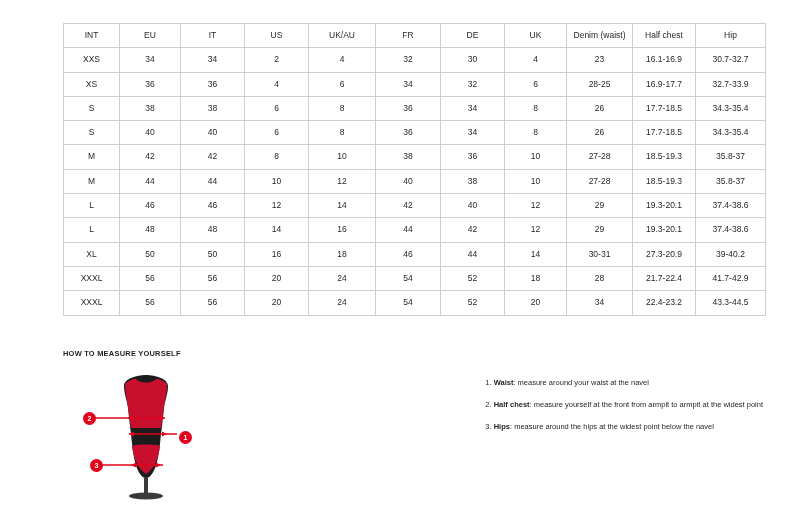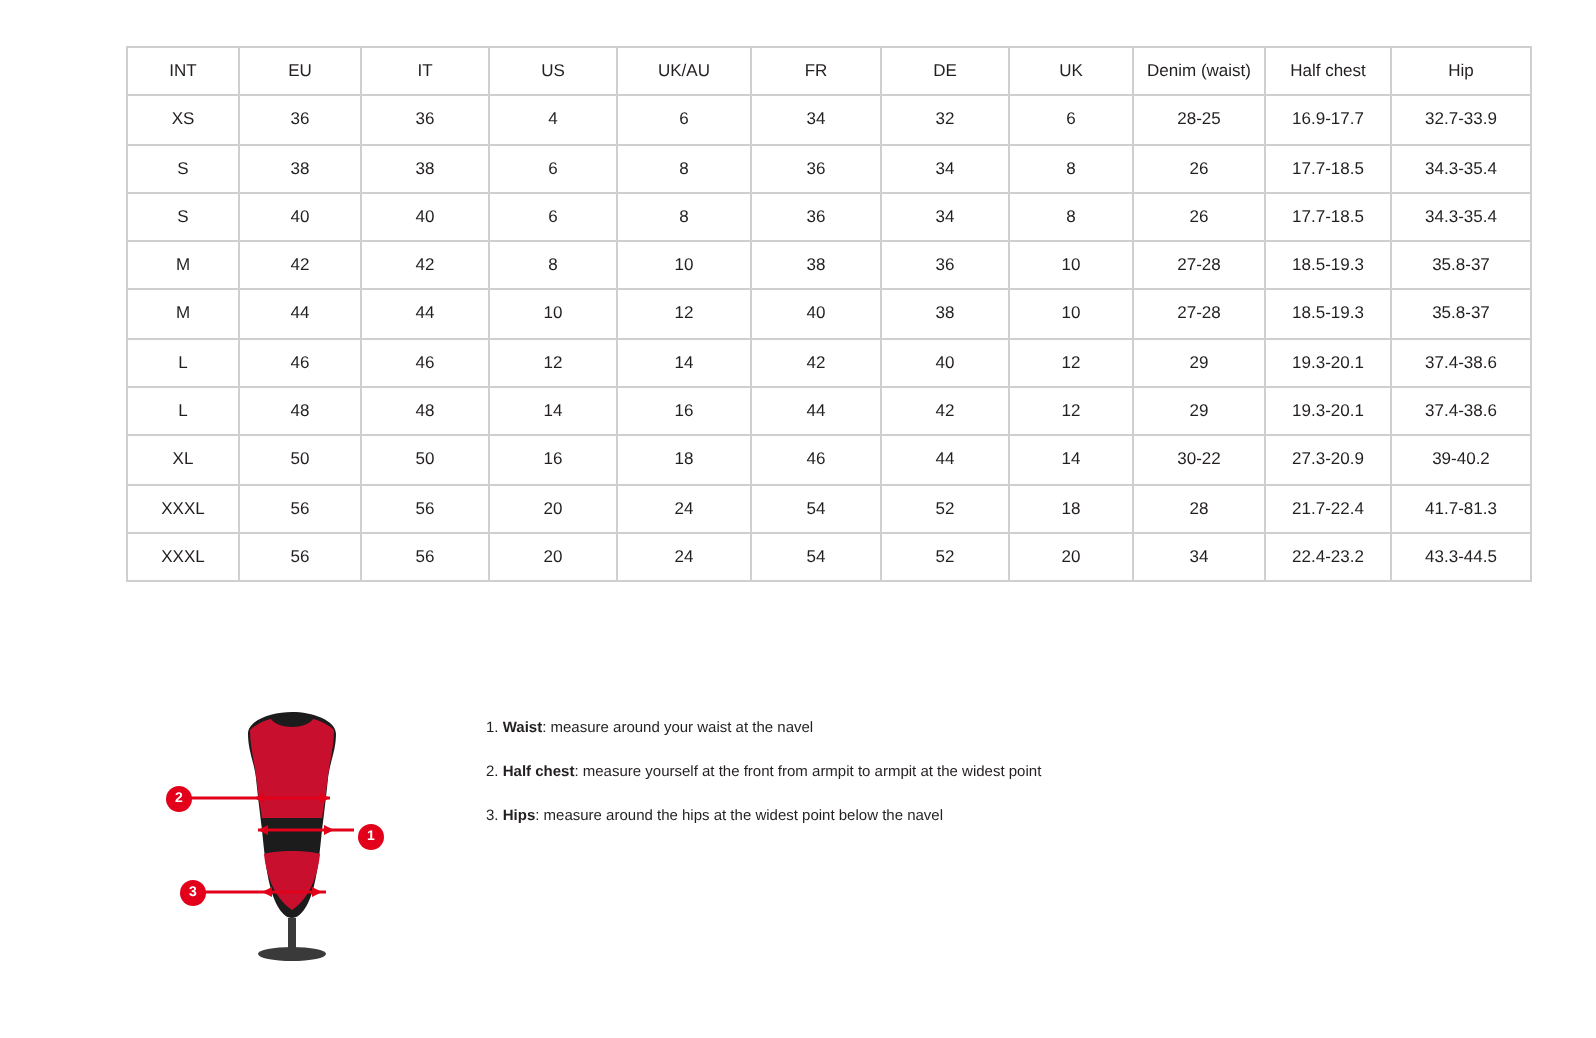--- a/index.html
+++ b/index.html
@@ -72,20 +72,21 @@
     font-size: 7.5px;
     font-weight: bold;
     letter-spacing: 0.2px;
     color: #231f20;
     margin-bottom: 10px;
   }
   .measure-body {
     position: relative;
     display: flex;
     align-items: flex-start;
+    justify-content: space-between;
   }
   .figure-box {
     position: relative;
     width: 110px;
     height: 130px;
     margin-left: 28px;
     margin-top: 2px;
   }
   .steps {
     margin-left: 42px;
@@ -151,20 +152,33 @@
             <th>FR</th>
             <th>DE</th>
             <th>UK</th>
             <th class="left-al">Denim (waist)</th>
             <th class="left-al">Half chest</th>
             <th class="left-al">Hip</th>
           </tr>
       </thead>
       <tbody id="body-rows">
           <tr>
+            <td>XXS</td>
+            <td>34</td>
+            <td>34</td>
+            <td>2</td>
+            <td>4</td>
+            <td>32</td>
+            <td>30</td>
+            <td>4</td>
+            <td class="left-al">23</td>
+            <td class="left-al">16.1-16.9</td>
+            <td class="left-al">30.7-32.7</td>
+          </tr>
+          <tr>
             <td>XS</td>
             <td>36</td>
             <td>36</td>
             <td>4</td>
             <td>6</td>
             <td>34</td>
             <td>32</td>
             <td>6</td>
             <td class="left-al">28-25</td>
             <td class="left-al">16.9-17.7</td>
@@ -250,55 +264,56 @@
           </tr>
           <tr>
             <td>XL</td>
             <td>50</td>
             <td>50</td>
             <td>16</td>
             <td>18</td>
             <td>46</td>
             <td>44</td>
             <td>14</td>
-            <td class="left-al">30-22</td>
+            <td class="left-al">30-31</td>
             <td class="left-al">27.3-20.9</td>
             <td class="left-al">39-40.2</td>
           </tr>
           <tr>
             <td>XXXL</td>
             <td>56</td>
             <td>56</td>
             <td>20</td>
             <td>24</td>
             <td>54</td>
             <td>52</td>
             <td>18</td>
             <td class="left-al">28</td>
             <td class="left-al">21.7-22.4</td>
-            <td class="left-al">41.7-81.3</td>
+            <td class="left-al">41.7-42.9</td>
           </tr>
           <tr>
             <td>XXXL</td>
             <td>56</td>
             <td>56</td>
             <td>20</td>
             <td>24</td>
             <td>54</td>
             <td>52</td>
             <td>20</td>
             <td class="left-al">34</td>
             <td class="left-al">22.4-23.2</td>
             <td class="left-al">43.3-44.5</td>
           </tr>
         </tbody>
     </table>
   </div>
 
   <div class="measure-section">
+    <div class="measure-title">HOW TO MEASURE YOURSELF</div>
     <div class="measure-body">
 
       <div class="figure-box">
         <svg class="mannequin" width="110" height="130" viewBox="0 0 110 130">
 
           <ellipse cx="55" cy="126" rx="17" ry="3.5" fill="#3a3a3a"></ellipse>
           <rect x="53" y="108" width="4" height="17" fill="#3a3a3a"></rect>
 
           <path d="M33 16 C33 9 45 5 55 5 C65 5 77 9 77 16
                    C77 24 74 30 73 38

